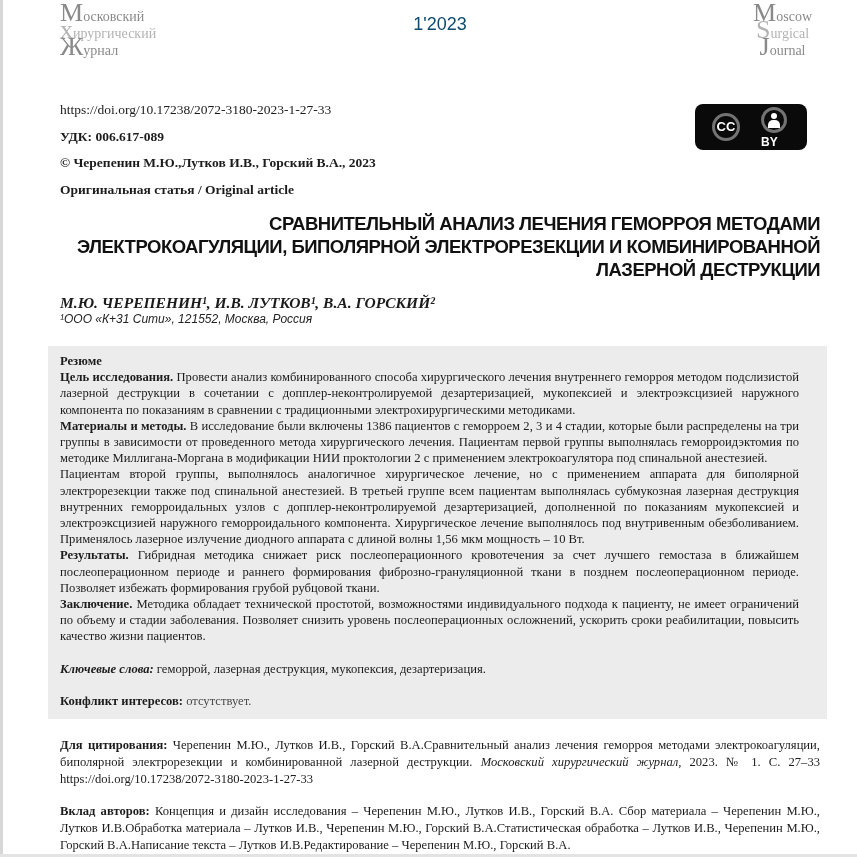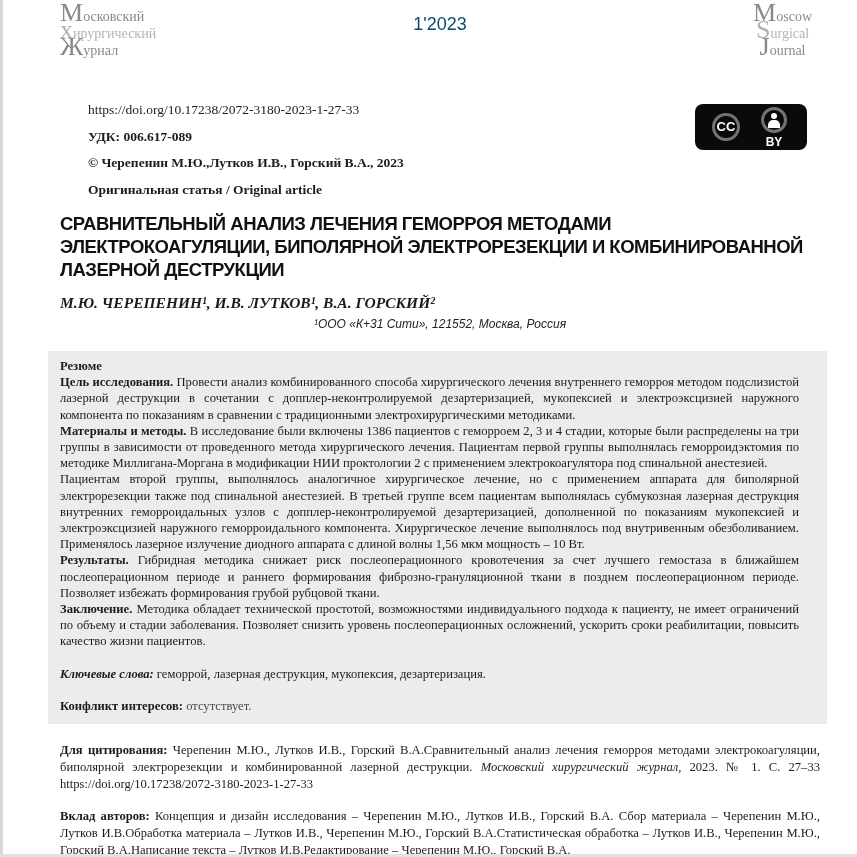--- a/index.html
+++ b/index.html
@@ -19,42 +19,42 @@
   .logo .ll{display:block;}
   .logo .ll::first-letter{font-size:26px;font-weight:normal;}
   .logo-left{position:absolute;left:0;top:0;}
   .logo-right{position:absolute;right:8px;top:0;text-align:center;}
   .lg-dark{color:#8a8a8a;}
   .lg-light{color:#b3b3b3;}
   .issue{position:absolute;left:50%;transform:translateX(-50%);top:8px;
     font-family:"Liberation Sans", sans-serif;font-size:18px;color:#0c4a6e;}
 
   
-  .meta{position:relative;margin-top:4px;margin-left:28px;}
+  .meta{position:relative;margin-top:4px;}
   .meta-line{font-size:13.5px;margin:0 0 10.5px 0;}
   .bold{font-weight:bold;}
   .cc-badge{position:absolute;right:13px;top:2px;width:112px;height:46px;background:#0a0a0a;border-radius:8px;}
   .cc-circle{position:absolute;box-sizing:border-box;border:3px solid #737373;border-radius:50%;
     width:28px;height:28px;color:#fff;font-family:"Liberation Sans", sans-serif;
     font-weight:bold;font-size:13px;text-align:center;line-height:22px;}
   .cc-c1{left:17px;top:9px;}
   .cc-c2{left:66px;top:3px;width:26px;height:26px;}
   .person{position:relative;width:100%;height:100%;}
   .person .head{position:absolute;left:7px;top:3px;width:6px;height:6px;border-radius:50%;background:#fff;}
   .person .body{position:absolute;left:4px;top:10px;width:12px;height:8px;border-radius:5px 5px 0 0;background:#fff;}
-  .cc-by-label{position:absolute;left:66px;bottom:1px;width:26px;text-align:center;
+  .cc-by-label{position:absolute;left:66px;bottom:1px;width:26px;text-align:left;
     color:#fff;font-family:"Liberation Sans", sans-serif;font-weight:bold;font-size:12px;}
 
   
   .title-ru{font-family:"Liberation Sans", sans-serif;font-weight:bold;
     font-size:18.5px;line-height:23px;letter-spacing:-0.5px;color:#111;
-    margin:14px 0 0 0;}
+    margin:14px 0 0 0;text-align:right;}
   .authors{font-style:italic;font-weight:bold;font-size:15.5px;margin-top:13px;}
   .affiliations{font-family:"Liberation Sans", sans-serif;font-style:italic;
-    font-size:12px;line-height:14.5px;margin-top:5px;color:#222;text-align:center;}
+    font-size:12px;line-height:14.5px;color:#222;}
 
   
   .abstract-box{background:#ececec;margin:20px -7px 0 -12px;padding:7px 28px 10px 12px;
     font-size:12.6px;line-height:16.2px;}
   .abstract-box p{margin:0;text-align:justify;}
   .kw-label{font-weight:bold;font-style:italic;}
   .kw-line{margin-top:16px !important;}
   .conflict-line{margin-top:16px !important;}
   .muted{color:#4a4a4a;}
 

